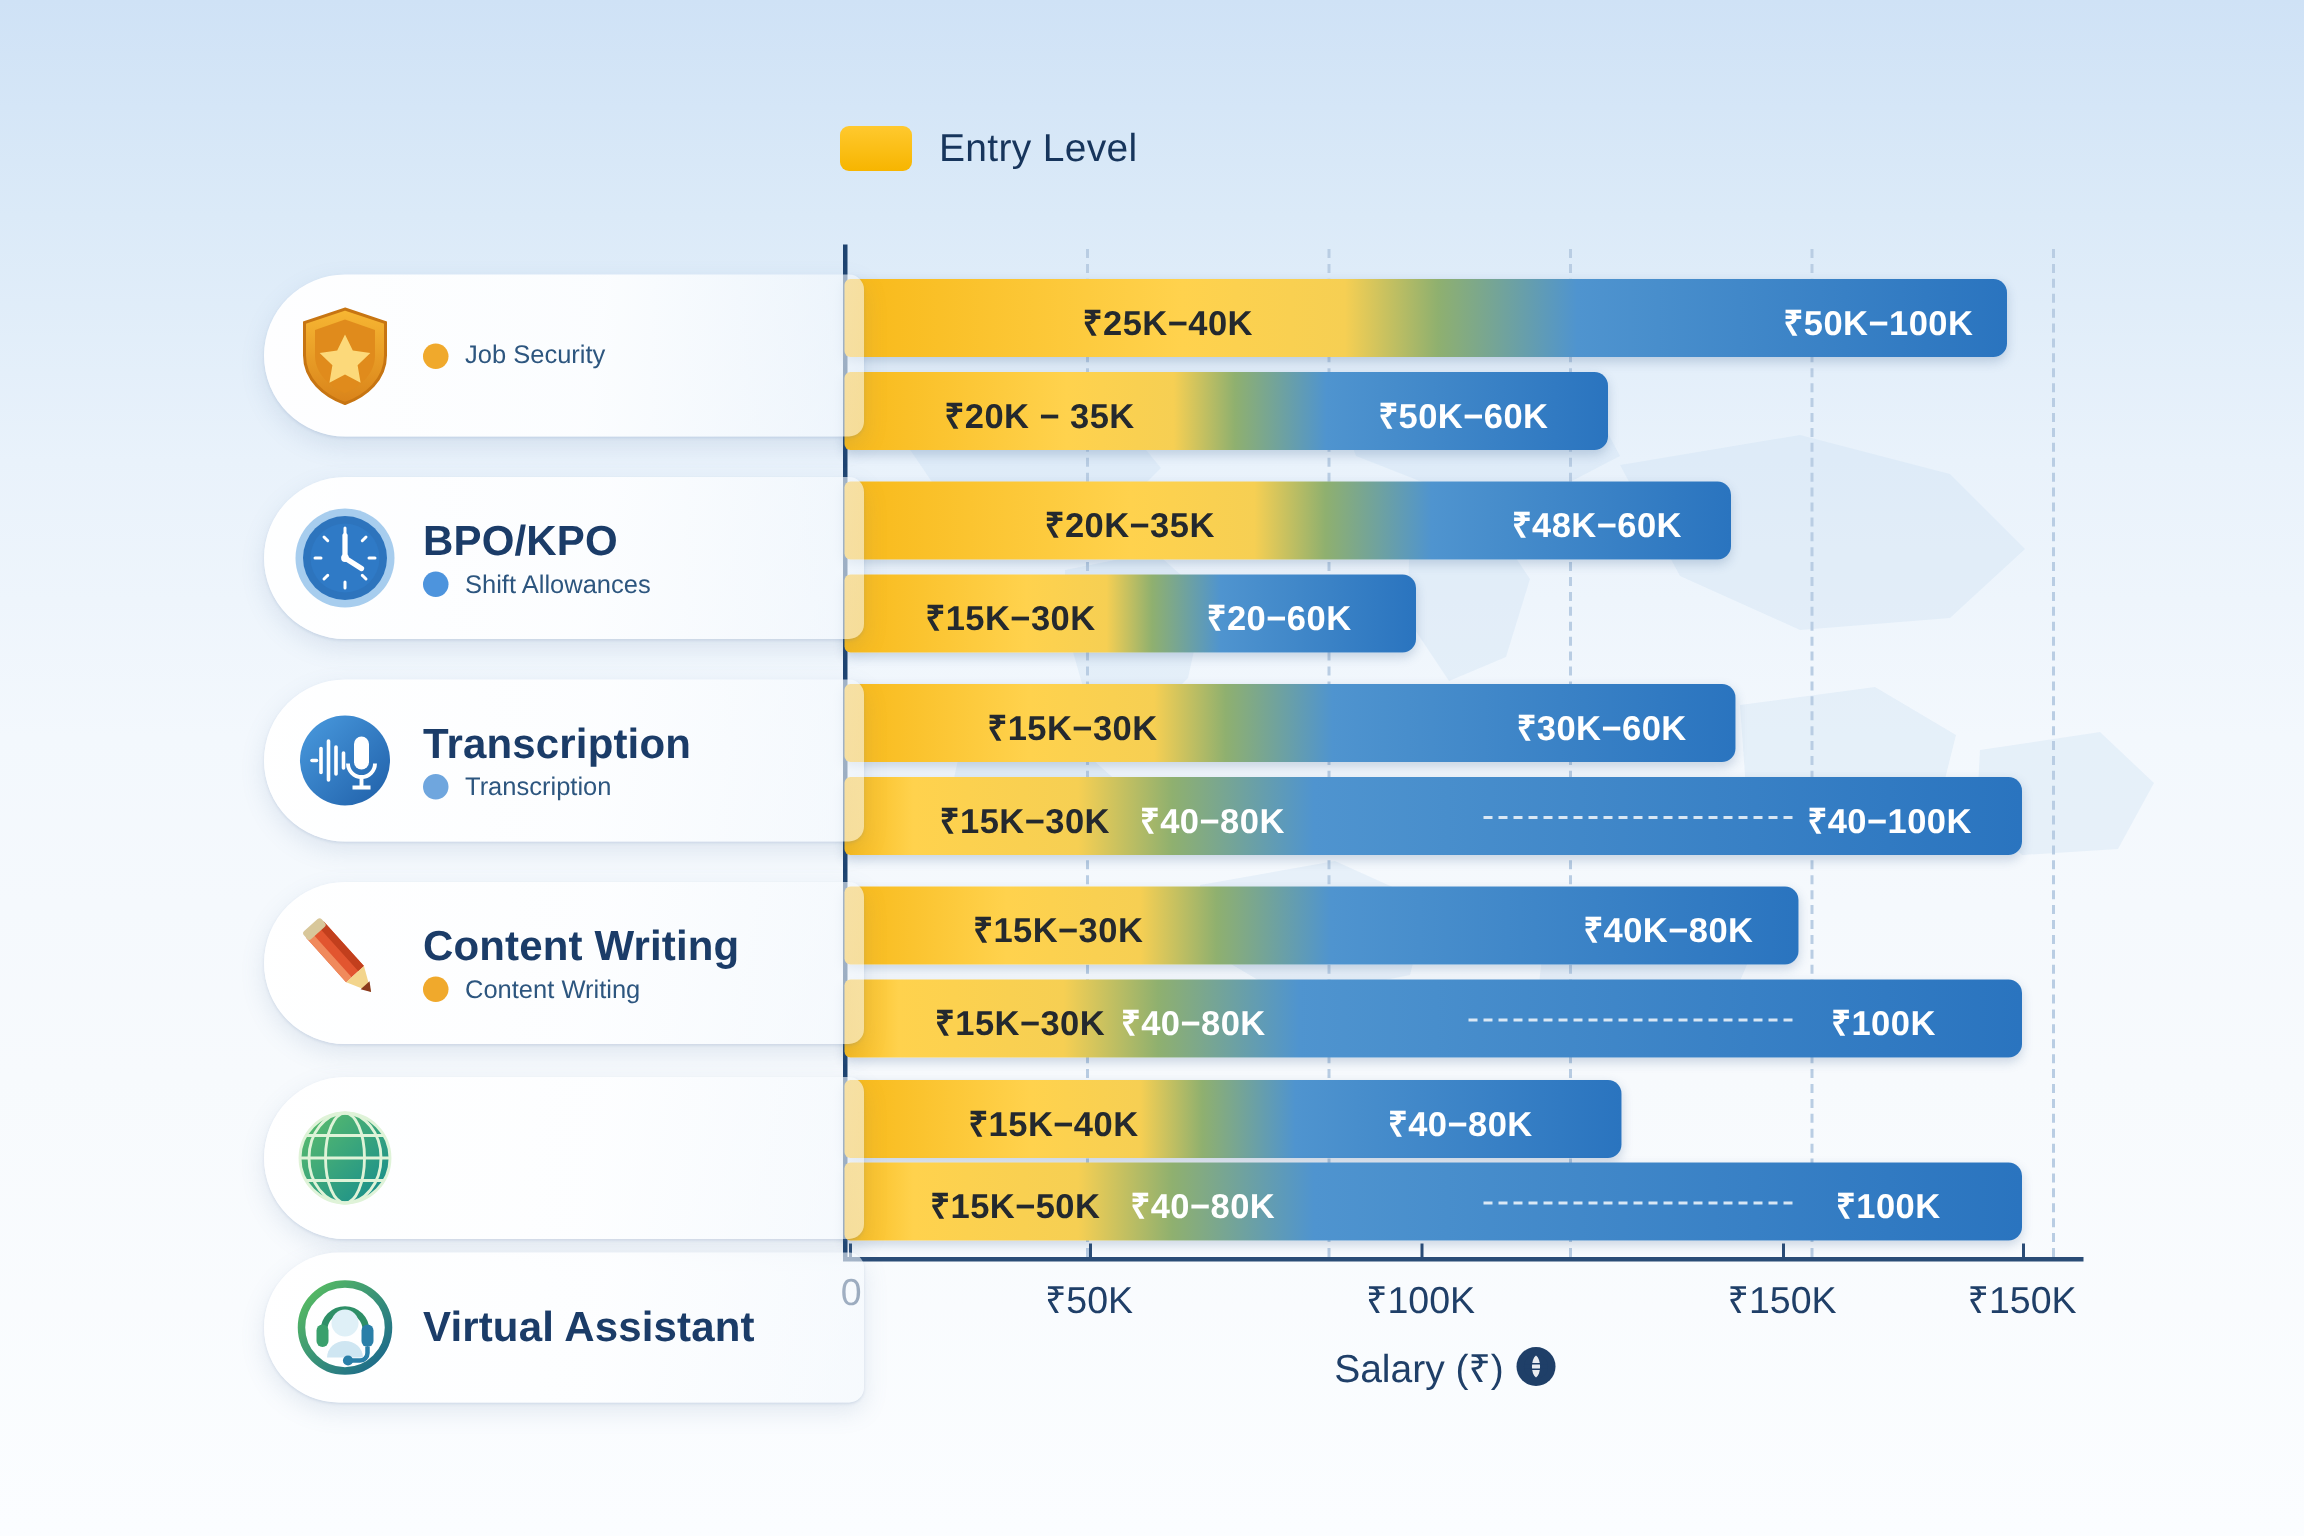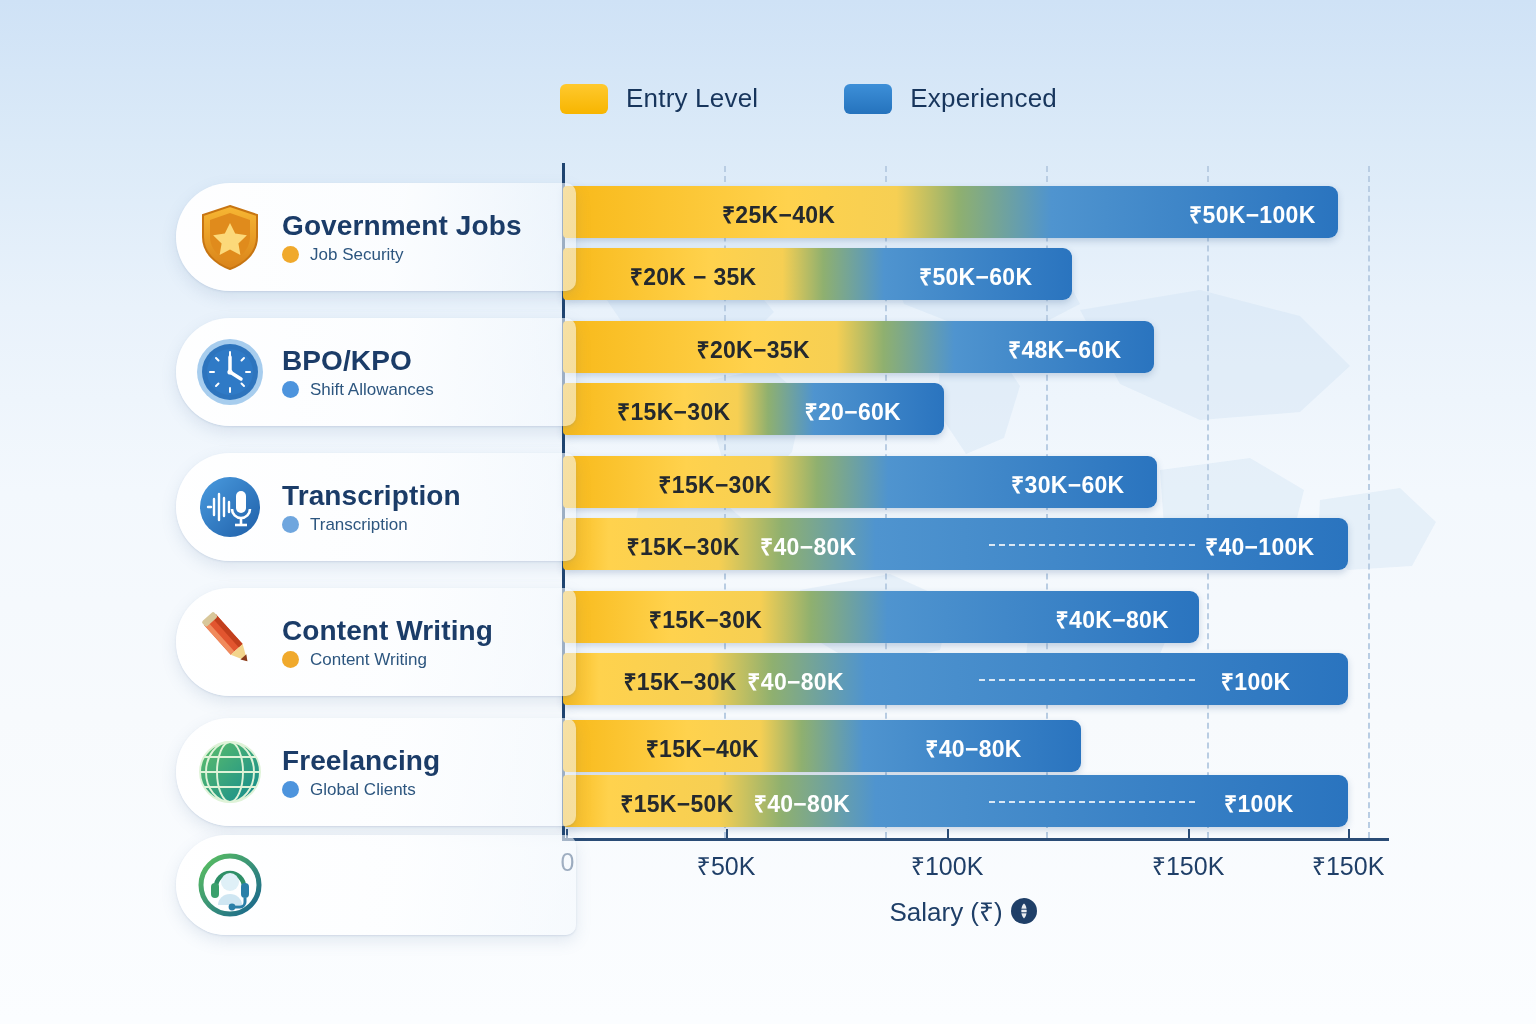--- a/index.html
+++ b/index.html
@@ -147,24 +147,20 @@
     <path d="M240 420 L330 404 L392 432 L380 480 L300 496 L246 464 Z"></path>
     <path d="M470 450 L560 438 L606 470 L588 512 L508 520 L466 486 Z"></path>
     <path d="M80 330 L150 320 L186 352 L166 396 L104 400 L72 368 Z"></path>
   </g>
 </svg>
 
 <div id="legend">
   <div class="legend-item">
     <span class="legend-swatch sw-entry"></span>
     <span class="legend-label">Entry Level</span>
-  </div>
-  <div class="legend-item">
-    <span class="legend-swatch sw-exp"></span>
-    <span class="legend-label">Experienced</span>
   </div>
 </div>
 
 <div id="plot">
   <div id="y-axis"></div>
   <div id="x-axis"></div>
 <div class="gridline" style="left: 724px;"></div>
     <div class="gridline" style="left: 885px;"></div>
     <div class="gridline" style="left: 1046px;"></div>
     <div class="gridline" style="left: 1207px;"></div>
@@ -236,21 +232,20 @@
         <stop offset="0" stop-color="#f7b733"></stop>
             <stop offset="1" stop-color="#d9831a"></stop>
           </linearGradient>
         </defs>
       <path d="M36 5 L63 14 V36 C63 52 50 63 36 68 C22 63 9 52 9 36 V14 Z" fill="url(#gsh)" stroke="#c77512" stroke-width="2"></path>
       <path d="M36 12 L56 19 V36 C56 48 46 57 36 61 C26 57 16 48 16 36 V19 Z" fill="#e08b1c"></path>
       <path d="M36 22 l5.2 10.6 11.7 1.7-8.5 8.2 2 11.6L36 48.6 25.6 54.1l2-11.6-8.5-8.2 11.7-1.7Z" fill="#fcd97a"></path>
     </svg>
     </span>
     <div class="cat-text">
-      <div class="cat-title">Government Jobs</div>
       <div class="cat-sub-row">
         <span class="cat-dot" style="background: rgb(240, 169, 44);"></span>
         <span class="cat-sub">Job Security</span>
       </div>
     </div>
   </div>
 <div class="cat-card" style="top: 318px;">
     <span class="cat-icon">
       <svg viewBox="0 0 72 72" width="72" height="72">
       <circle cx="36" cy="36" r="33" fill="#a7cdee"></circle>
@@ -344,40 +339,36 @@
       <g fill="none" stroke="#dff3d8" stroke-width="1.9">
         <ellipse cx="36" cy="36" rx="30" ry="30"></ellipse>
         <ellipse cx="36" cy="36" rx="13" ry="30"></ellipse>
         <ellipse cx="36" cy="36" rx="24" ry="30"></ellipse>
         <line x1="6" y1="36" x2="66" y2="36"></line>
         <path d="M10 21 H62"></path>
           <path d="M10 51 H62"></path>
       </g>
     </svg>
     </span>
-    <div class="cat-text">
-      <div class="cat-title">Freelancing</div>
-      <div class="cat-sub-row">
-        <span class="cat-dot" style="background: rgb(77, 148, 221);"></span>
-        <span class="cat-sub">Global Clients</span>
-      </div>
-    </div>
   </div>
 <div class="cat-card" style="top: 835px; height: 100px; border-radius: 50px 10px 10px 50px;">
     <span class="cat-icon">
       <svg viewBox="0 0 72 72" width="72" height="72">
       <defs>
           <linearGradient id="ghs" x1="0" y1="0" x2="1" y2="1">
         <stop offset="0" stop-color="#5cc25f"></stop>
             <stop offset="1" stop-color="#17638f"></stop>
           </linearGradient>
         </defs>
       <circle cx="36" cy="36" r="29" fill="none" stroke="url(#ghs)" stroke-width="5"></circle>
       <path d="M22 38 a14 14 0 0 1 28 0" fill="none" stroke="#2e8f67" stroke-width="4.5"></path>
       <rect x="17" y="34" width="8" height="15" rx="4" fill="#3aa06c"></rect>
       <rect x="47" y="34" width="8" height="15" rx="4" fill="#2a7fa8"></rect>
       <circle cx="36" cy="33" r="9" fill="#dff0f7"></circle>
       <path d="M24 56 a12 11 0 0 1 24 0 Z" fill="#cfe6f2"></path>
       <path d="M51 49 v4 a5 5 0 0 1 -5 5 h-7" fill="none" stroke="#2a7fa8" stroke-width="3"></path>
       <circle cx="38" cy="58" r="3.4" fill="#2a7fa8"></circle>
     </svg>
     </span>
+    <div class="cat-text">
+      <div class="cat-title">Virtual Assistant</div>
+    </div>
   </div>
 
 </body></html>

